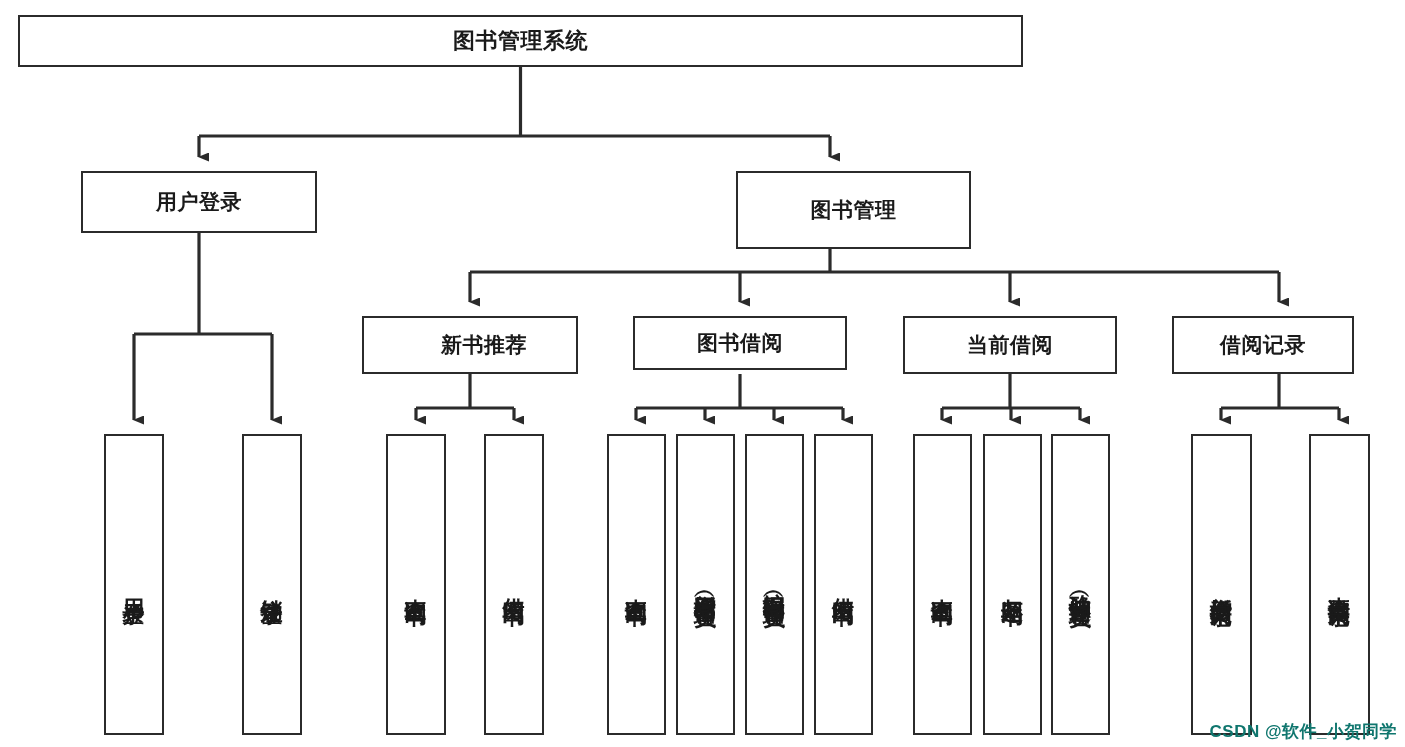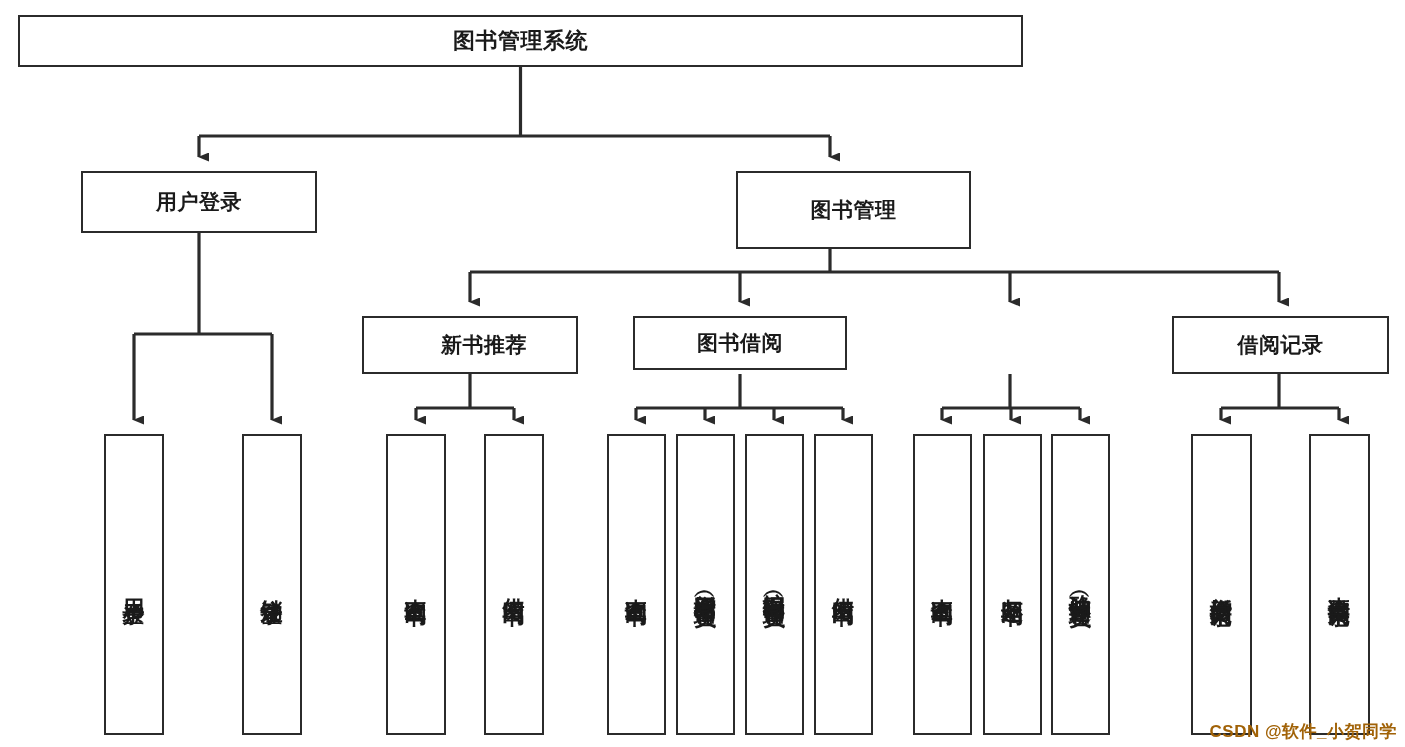--- a/index.html
+++ b/index.html
@@ -61,21 +61,21 @@
     font-size: 22px;
     line-height: 1.05;
     letter-spacing: 2px;
     white-space: nowrap;
   }
   #watermark {
     position: absolute;
     right: 8px;
     bottom: 4px;
     font-size: 17px;
-    color: #a16207;
+    color: #0f766e;
     white-space: nowrap;
     letter-spacing: 0.5px;
   }
 </style>
 </head>
 <body>
 
 <div id="diagram-root">
 
   <svg id="edges-layer" viewBox="0 0 1405 747" width="1405" height="747" xmlns="http://www.w3.org/2000/svg">
@@ -139,21 +139,24 @@
   <div class="node h" style="left: 712px; top: 171px; width: 235px; height: 78px; margin-left: 24px;">
     <span class="node-label">图书管理</span>
   </div>
 
   <div class="node h" style="left: 362px; top: 316px; width: 216px; height: 58px; padding-left: 28px;">
     <span class="node-label">新书推荐</span>
   </div>
   <div class="node h" style="left: 633px; top: 316px; width: 214px; height: 54px;">
     <span class="node-label">图书借阅</span>
   </div>
-  <div class="node h" style="left: 1172px; top: 316px; width: 217px; height: 58px;">
+  <div class="node h" style="left: 903px; top: 316px; width: 214px; height: 58px;">
+    <span class="node-label">当前借阅</span>
+  </div>
+  <div class="node h" style="left: 1172px; top: 316px; width: 182px; height: 58px;">
     <span class="node-label">借阅记录</span>
   </div>
 
   <div class="node v" style="left: 104px; top: 434px; width: 60px; height: 301px;">
     <span class="node-label">用户登录</span>
   </div>
   <div class="node v" style="left: 242px; top: 434px; width: 60px; height: 301px;">
     <span class="node-label">注销登录</span>
   </div>
   <div class="node v" style="left: 386px; top: 434px; width: 60px; height: 301px;">

